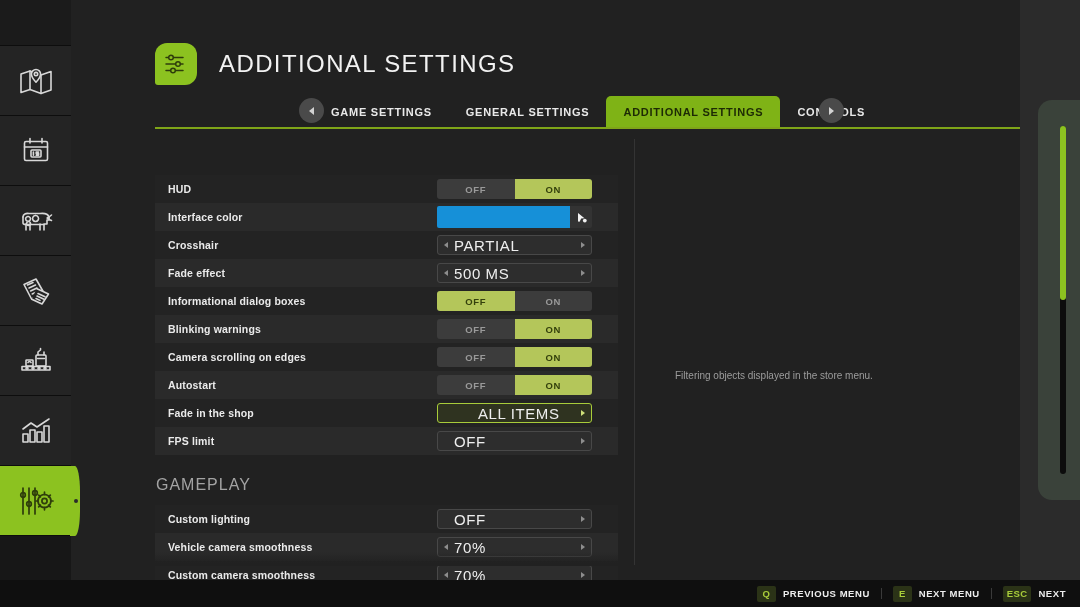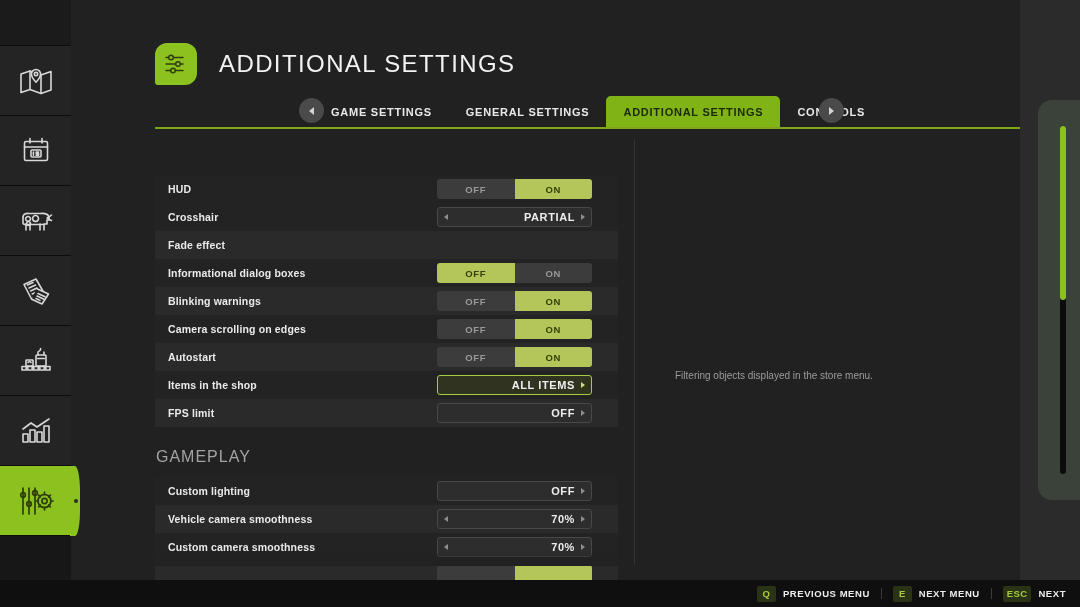--- a/index.html
+++ b/index.html
@@ -147,22 +147,22 @@
   .toggle .half.on { background:#b4c65a; color:#34400c; }
 
   
   .stepper {
     display:flex; align-items:center; width:155px; height:20px;
     border:1px solid #484848; border-radius:3px;
     background:#2d2d2d;
   }
   .stepper.selected { border-color:#a8cc3a; background:#2f3320;padding-left:24px; }
   .stepper .val {
-    flex:1; text-align:right;
-    font-size:11px; font-weight:bold; letter-spacing:.6px; color:#eeeeee;
+    flex:1; text-align:left;
+    font-size:15px; font-weight:normal; letter-spacing:.6px; color:#eeeeee;
   }
   .stepper .nav { width:16px; display:flex; align-items:center; justify-content:center; }
   .stepper .nav i {
     display:block; width:0; height:0;
     border-top:3.5px solid transparent; border-bottom:3.5px solid transparent;
   }
   .stepper .nav.left i  { border-right:4.5px solid #8e8e8e; }
   .stepper .nav.right i { border-left:4.5px solid #8e8e8e; }
   .stepper.selected .nav.right i { border-left-color:#cfe07a; }
 
@@ -379,36 +379,57 @@
     <div id="left-col">
 
       <div class="srow">
         <div class="label">HUD</div>
         <div class="ctrl toggle">
           <div class="half">OFF</div>
           <div class="half on">ON</div>
         </div>
       </div>
 
+      <div class="srow alt">
+        <div class="label">Interface color</div>
+        <div class="ctrl swatch-ctrl">
+          <div class="swatch" style="background: rgb(22, 144, 216);"></div>
+          <div class="swatch-btn">
+            <svg width="13" height="13" viewBox="0 0 13 13">
+              <path d="M3 10.5 L3 2 L9.5 7.2 L6.2 7.6 L4.6 10.8 Z" fill="#f2f2f2"></path>
+              <circle cx="9.8" cy="9.6" r="1.9" fill="#f2f2f2"></circle>
+            </svg>
+          </div>
+        </div>
+      </div>
 
       <div class="srow">
         <div class="label">Crosshair</div>
         <div class="ctrl stepper">
           <div class="nav left">
               <i></i>
             </div>
           <div class="val">PARTIAL</div>
           <div class="nav right">
               <i></i>
             </div>
         </div>
       </div>
 
       <div class="srow alt">
         <div class="label">Fade effect</div>
+        <div class="ctrl stepper">
+          <div class="nav left">
+              <i></i>
+            </div>
+          <div class="val">500 MS</div>
+          <div class="nav right">
+              <i></i>
+            </div>
+        </div>
       </div>
 
       <div class="srow">
         <div class="label">Informational dialog boxes</div>
         <div class="ctrl toggle">
           <div class="half on">OFF</div>
           <div class="half">ON</div>
         </div>
       </div>
 
@@ -430,21 +451,21 @@
 
       <div class="srow alt">
         <div class="label">Autostart</div>
         <div class="ctrl toggle">
           <div class="half">OFF</div>
           <div class="half on">ON</div>
         </div>
       </div>
 
       <div class="srow">
-        <div class="label">Items in the shop</div>
+        <div class="label">Fade in the shop</div>
         <div class="ctrl stepper selected">
           <div class="nav left"></div>
           <div class="val">ALL ITEMS</div>
           <div class="nav right">
               <i></i>
             </div>
         </div>
       </div>
 
       <div class="srow alt">

